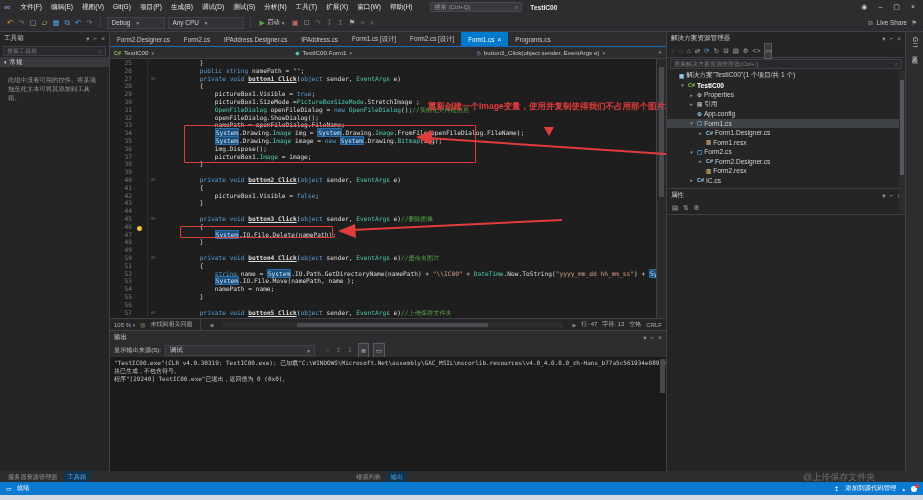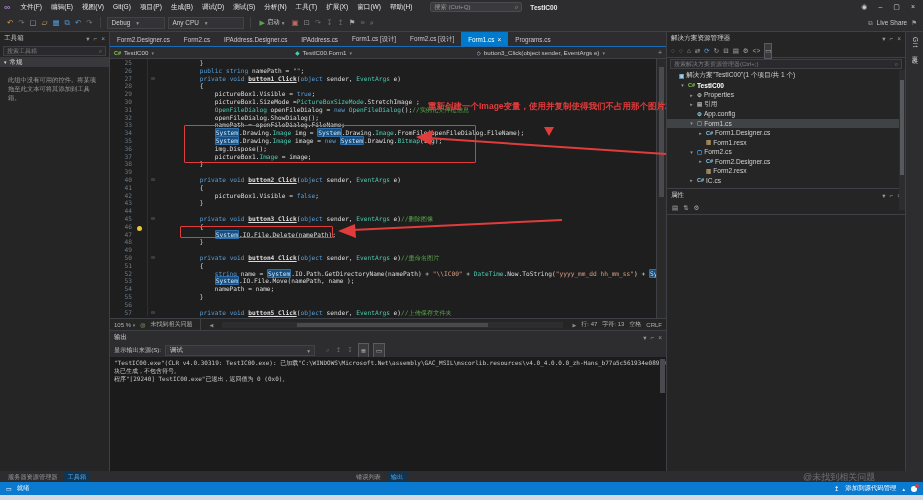--- a/index.html
+++ b/index.html
@@ -701,14 +701,14 @@
     <span>就绪</span>
     <div class="sb-right">
       <span>↥</span>
       <span>添加到源代码管理</span>
       <span style="font-size:5px;">▴</span>
       <span class="bell"></span>
     </div>
   </div>
   <div class="lightstrip"></div>
 
-  <div class="watermark">@未找到相关问题</div>
+  <div class="watermark">@上传保存文件夹</div>
 </div>
 
 </body></html>

